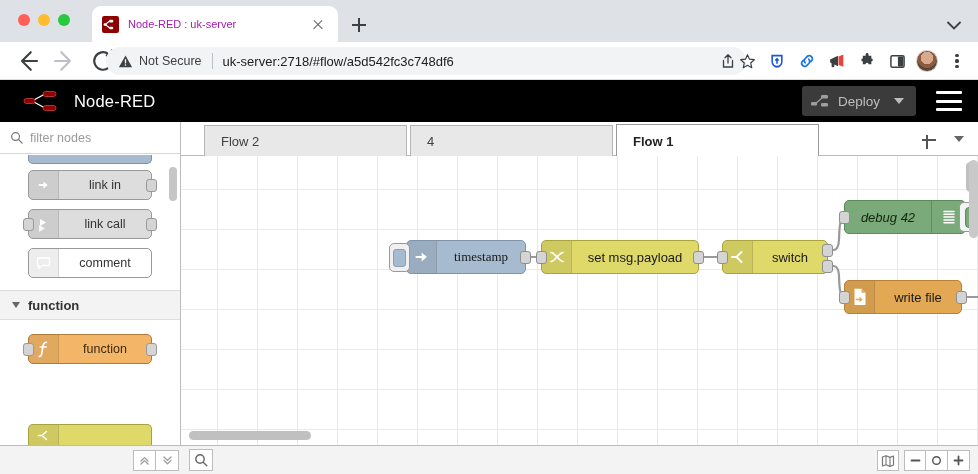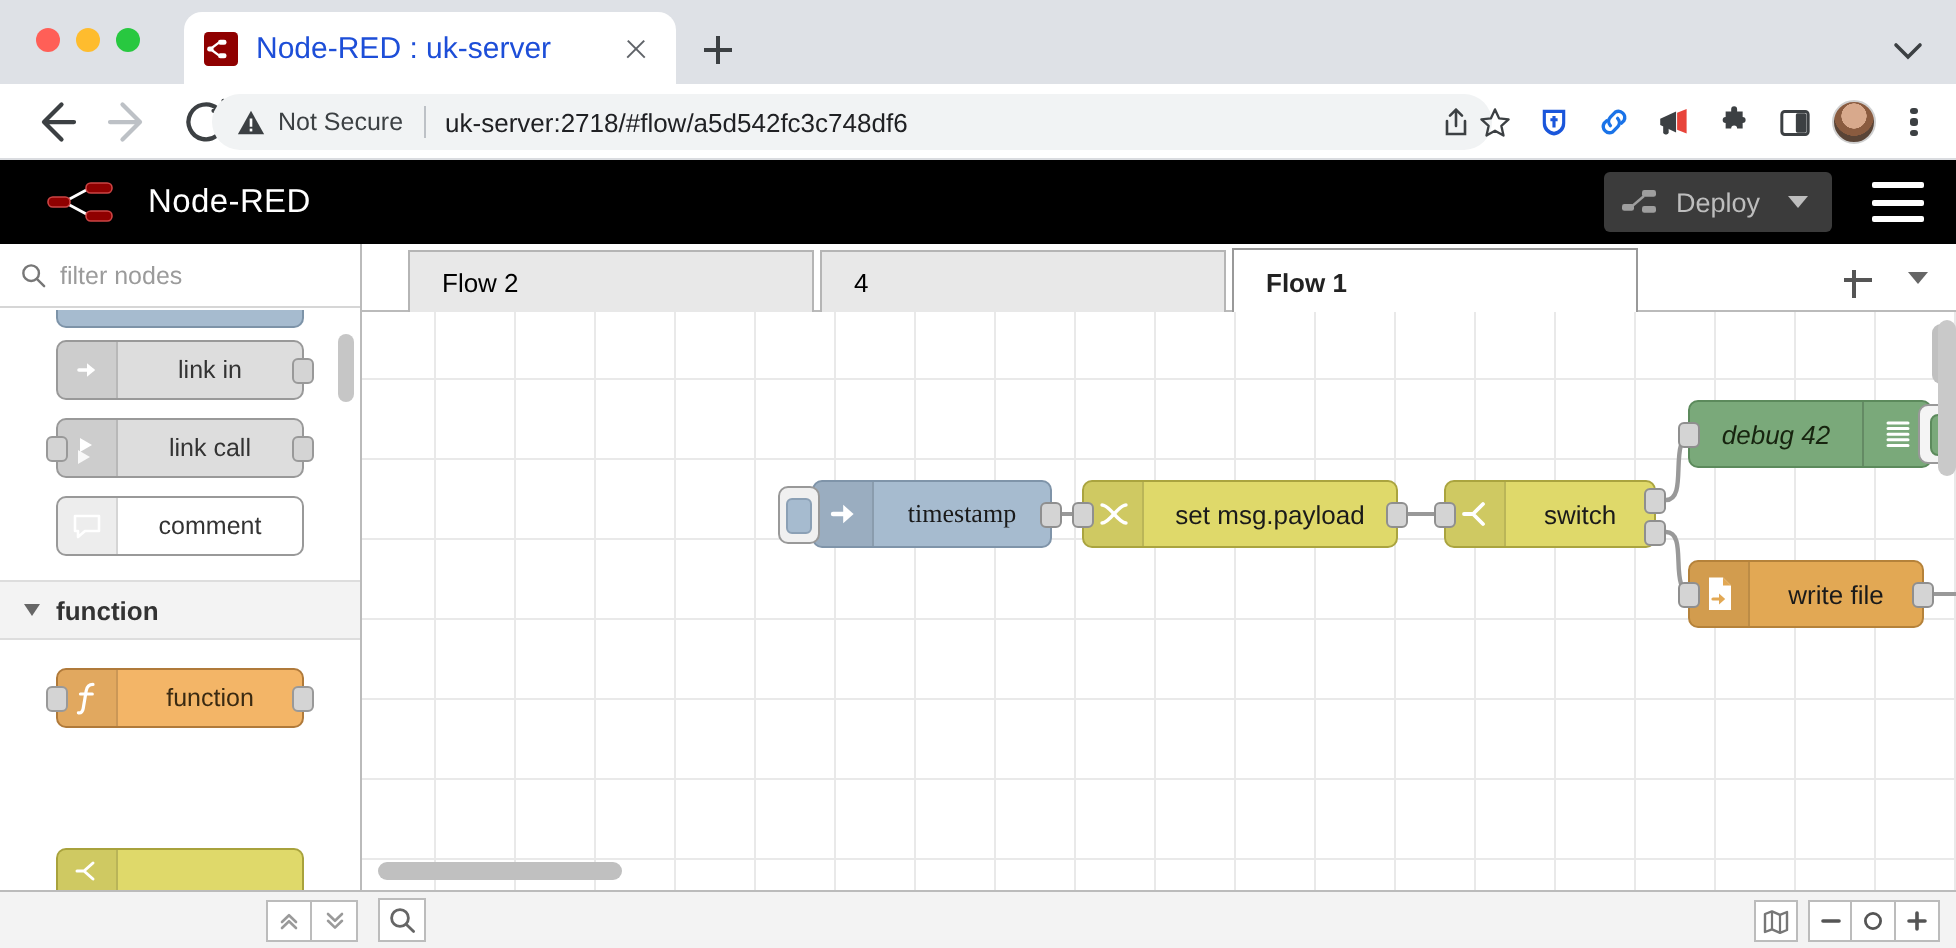--- a/index.html
+++ b/index.html
@@ -23,21 +23,21 @@
   .win-btn.min { background: #febc2e; }
   .win-btn.max { background: #28c840; }
 
   .tab {
     position: absolute; left: 92px; top: 6px; width: 246px; height: 36px;
     background: #fff; border-radius: 9px 9px 0 0;
     display: flex; align-items: center; padding: 0 10px;
   }
   .tab-favicon { width: 17px; height: 17px; flex: 0 0 17px; margin-right: 9px; }
   .tab-title {
-    flex: 1 1 auto; font-size: 15px; color: #1d4ed8;
+    flex: 1 1 auto; font-size: 11px; color: #a21caf;
     white-space: nowrap; overflow: hidden; text-overflow: ellipsis;
   }
   .tab-close {
     width: 20px; height: 20px; flex: 0 0 20px; position: relative;
     border-radius: 50%;
   }
   .tab-close::before, .tab-close::after {
     content: ""; position: absolute; left: 4px; top: 9.5px;
     width: 12px; height: 1.4px; background: #5f6368;
   }
@@ -201,21 +201,21 @@
 
   
   .tabbar {
     position: absolute; top: 122px; left: 181px; width: 797px; height: 34px;
     background: #fff; border-bottom: 1px solid #bbb;
   }
   .ftab {
     position: absolute; top: 3px; height: 31px;
     background: #e8e8e8; border: 1px solid #b5b5b5; border-bottom: none;
     display: flex; align-items: center; padding-left: 16px;
-    font-size: 13px; color: #000000;
+    font-size: 13px; color: #404040;
   }
   .ftab.active {
     background: #fff; font-weight: bold; color: #222; top: 2px; height: 33px;
     border-color: #999;
   }
   .tabbar-add {
     position: absolute; right: 40px; top: 9px; width: 18px; height: 18px;
   }
   .tabbar-add::before, .tabbar-add::after { content: ""; position: absolute; background: #555; }
   .tabbar-add::before { left: 2px; top: 8px; width: 14px; height: 2.4px; }

